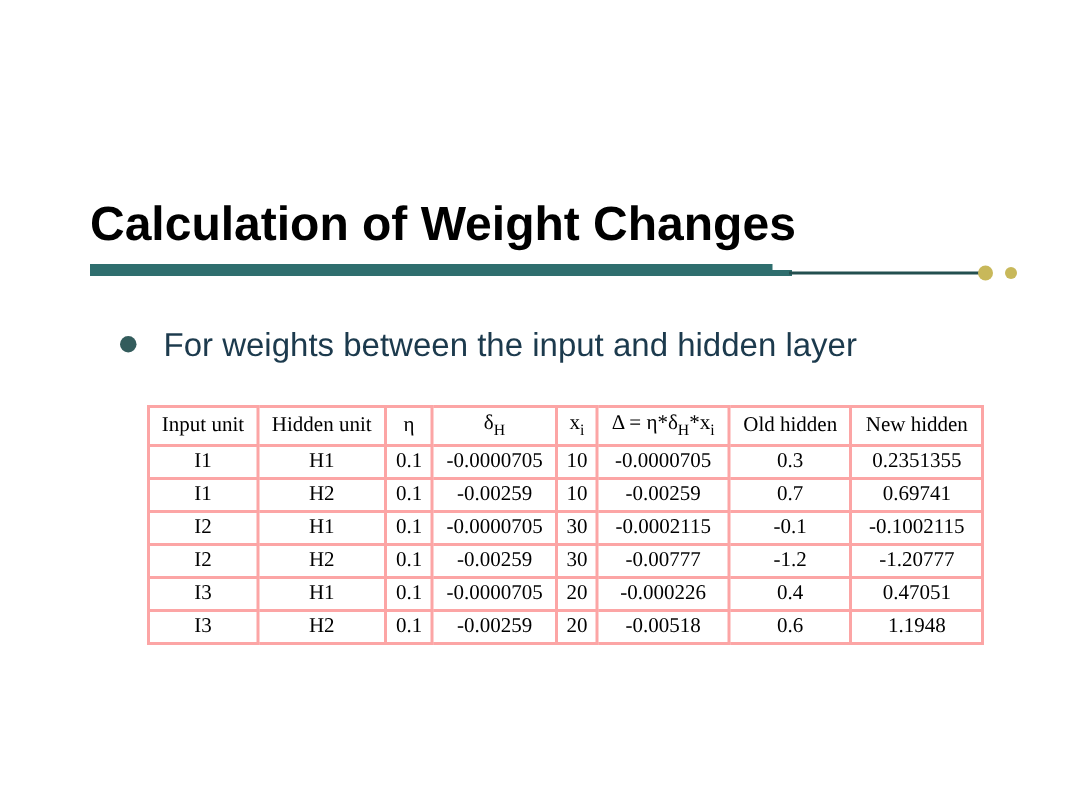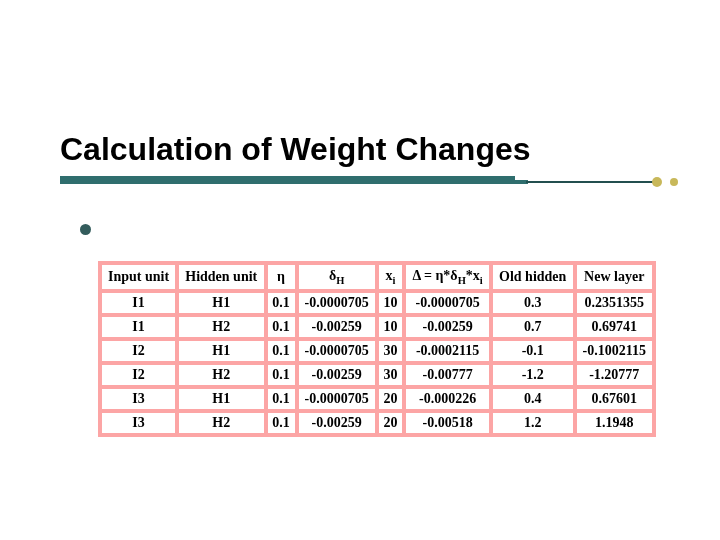--- a/index.html
+++ b/index.html
@@ -95,24 +95,24 @@
     padding-right: 4px;
   }
   table.data {
     border-collapse: collapse;
     font-family: "Times New Roman", Times, serif;
     font-size: 14px;
     color: #000;
     width: 100%;
   }
   table.data td, table.data th {
-    border: 4px solid #fca5a5;
+    border: 2px solid #fca5a5;
     padding: 2px 4px;
     text-align: center;
-    font-weight: bold;
+    font-weight: normal;
     white-space: nowrap;
   }
   table.data tr.hdr td {
     padding: 3px 4px;
   }
   .formula {
     font-family: "Times New Roman", Times, serif;
   }
   sub { font-size: 0.75em; }
 </style>
@@ -128,34 +128,35 @@
       <div class="bar2"></div>
       <div class="conn"></div>
       <div class="dot d1"></div>
       <div class="dot d2"></div>
     </div>
   </div>
 
   <div class="body">
     <div class="bullet-row">
       <div class="bullet-dot"></div>
+      <div class="bullet-text">For weights between the input and hidden layer</div>
     </div>
 
     <div class="tbl-wrap">
       <table class="data">
         <tbody>
             <tr class="hdr">
           <td>Input unit</td>
           <td>Hidden unit</td>
           <td>η</td>
           <td class="formula"><span>δ</span><sub>H</sub></td>
           <td class="formula"><span>x</span><sub>i</sub></td>
           <td class="formula"><span>Δ = η*δ</span><sub>H</sub><span>*x</span><sub>i</sub></td>
           <td>Old hidden</td>
-          <td>New layer</td>
+          <td>New hidden</td>
         </tr>
         </tbody>
           <tbody id="rows">
             <tr>
               <td>I1</td>
               <td>H1</td>
               <td>0.1</td>
               <td>-0.0000705</td>
               <td>10</td>
               <td>-0.0000705</td>
@@ -193,30 +194,30 @@
               <td>-1.20777</td>
             </tr>
             <tr>
               <td>I3</td>
               <td>H1</td>
               <td>0.1</td>
               <td>-0.0000705</td>
               <td>20</td>
               <td>-0.000226</td>
               <td>0.4</td>
-              <td>0.67601</td>
+              <td>0.47051</td>
             </tr>
             <tr>
               <td>I3</td>
               <td>H2</td>
               <td>0.1</td>
               <td>-0.00259</td>
               <td>20</td>
               <td>-0.00518</td>
-              <td>1.2</td>
+              <td>0.6</td>
               <td>1.1948</td>
             </tr>
           </tbody>
       </table>
     </div>
   </div>
 
 </div>
 
 </body></html>

